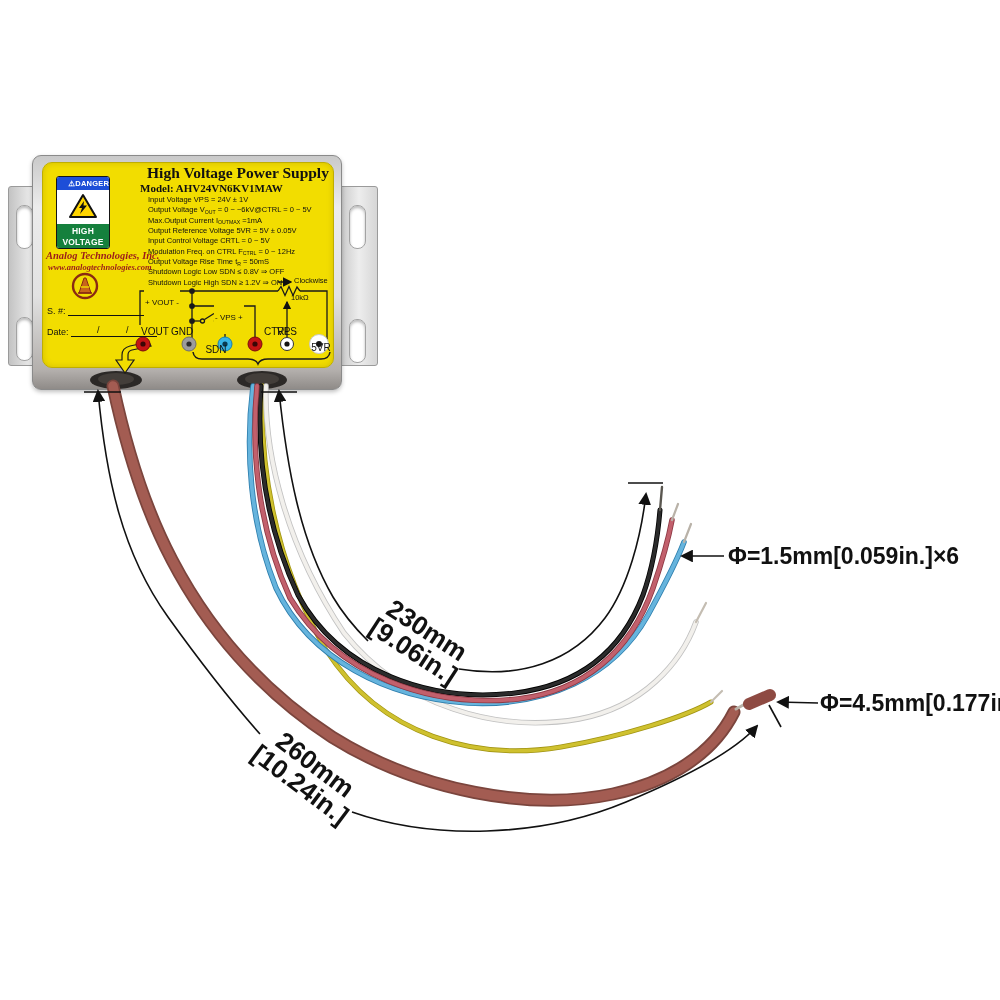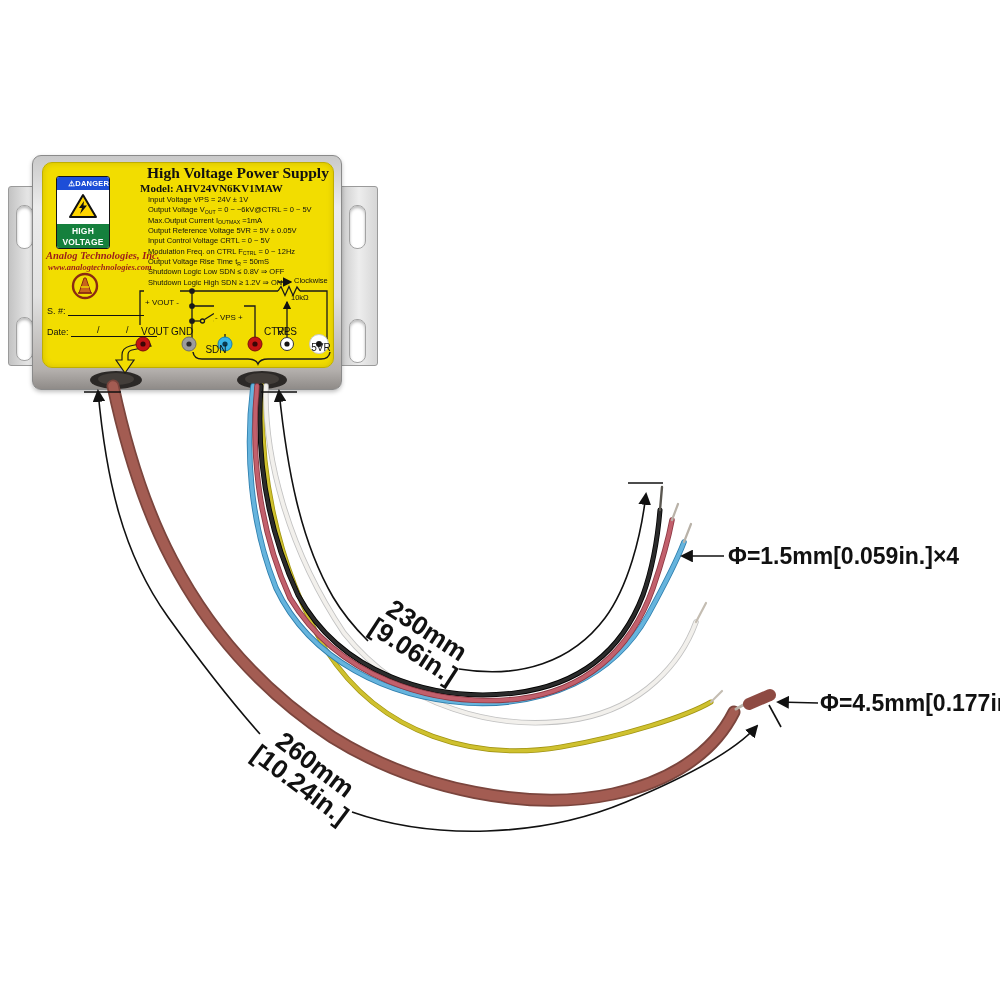--- a/index.html
+++ b/index.html
@@ -212,16 +212,16 @@
     <div class="abs termlbl" style="left:301px;top:342px;">5VR</div>
 
     <div class="abs dimtext" style="left:345px;top:616px;width:150px;transform:rotate(33deg);">
       <div>230mm</div>
       <div>[9.06in.]</div>
     </div>
     <div class="abs dimtext" style="left:230px;top:750px;width:155px;transform:rotate(37deg);">
       <div>260mm</div>
       <div>[10.24in.]</div>
     </div>
-    <div class="abs phitext" style="left:728px;top:543px;">Φ=1.5mm[0.059in.]×4</div>
+    <div class="abs phitext" style="left:728px;top:543px;">Φ=1.5mm[0.059in.]×6</div>
     <div class="abs phitext" style="left:820px;top:690px;">Φ=4.5mm[0.177in.]</div>
   </div>
 </div>
 
 </body></html>

